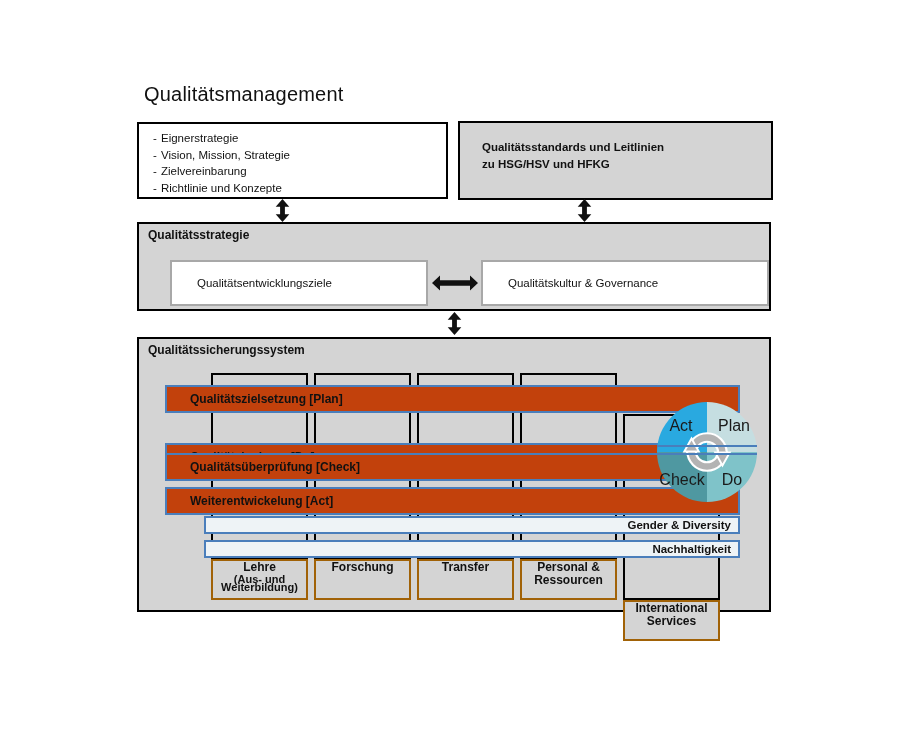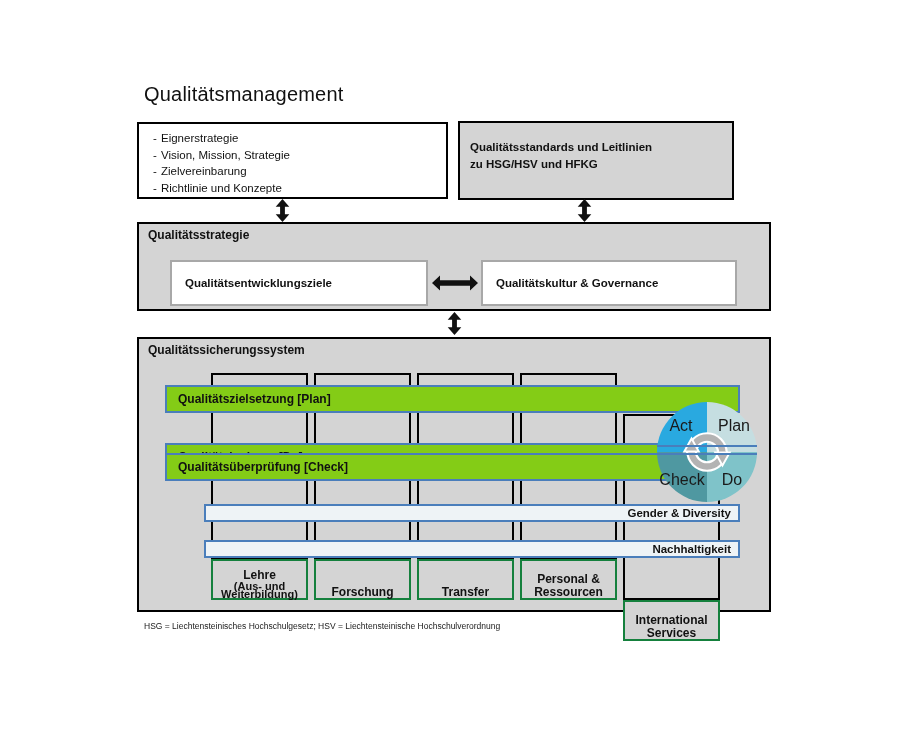--- a/index.html
+++ b/index.html
@@ -15,48 +15,48 @@
 
   .page-title{left:144px;top:83px;font-size:20px;font-weight:400;letter-spacing:.2px;}
 
   .blackbox{border:2px solid #000;background:#fff;}
   .graybox{border:2px solid #000;background:var(--panel-gray);}
 
   .owner-box{left:137px;top:122px;width:311px;height:77px;padding-top:6px;}
   .bullet-row{display:flex;font-size:11.5px;line-height:16.5px;}
   .bullet-row .dash{width:22px;padding-left:14px;flex:0 0 auto;}
 
-  .standards-box{left:458px;top:121px;width:276px;height:79px;padding:16px 10px 0 10px;
+  .standards-box{left:458px;top:121px;width:315px;height:79px;padding:16px 10px 0 22px;
     font-weight:700;font-size:11.5px;line-height:17px;}
 
   .strategy-box{left:137px;top:222px;width:634px;height:89px;}
   .section-heading{font-weight:700;font-size:12px;}
   .strategy-heading{left:148px;top:228px;}
   .innerbox{border:2px solid #a8a8a8;background:#fff;display:flex;align-items:center;
-    font-weight:700;font-size:11.5px;padding-left:13px;}
+    font-weight:400;font-size:11.5px;padding-left:25px;}
   .dev-goals{left:170px;top:260px;width:258px;height:46px;}
-  .culture-gov{left:481px;top:260px;width:256px;height:46px;}
+  .culture-gov{left:481px;top:260px;width:288px;height:46px;}
 
   .system-box{left:137px;top:337px;width:634px;height:275px;}
   .system-heading{left:148px;top:343px;z-index:2;}
 
   .col{top:373px;height:186px;width:97px;border:2px solid #000;z-index:1;}
   .col1{left:211px;} .col2{left:314px;} .col3{left:417px;} .col4{left:520px;} .col5{left:623px;margin-top:41px;}
 
-  .pbar{left:165px;width:575px;height:28px;background:#84cc16;border:2px solid var(--bar-border-blue);
-    display:flex;align-items:center;padding-left:11px;font-weight:700;font-size:12px;z-index:2;}
+  .pbar{left:165px;width:575px;height:28px;background:#c2410c;border:2px solid var(--bar-border-blue);
+    display:flex;align-items:center;padding-left:23px;font-weight:700;font-size:12px;z-index:2;}
   .pbar1{top:385px;} .pbar2{top:443px;} .pbar3{top:453px;} .pbar4{top:487px;}
 
   .xbar{left:204px;width:536px;height:18px;background:#eef3f6;border:2px solid var(--bar-border-blue);
     display:flex;align-items:center;justify-content:flex-end;padding-right:7px;
     font-weight:700;font-size:11.5px;z-index:2;}
-  .xbar1{top:504px;padding-left:48px;} .xbar2{top:540px;}
-
-  .area{top:559px;height:41px;width:97px;border:2px solid #15803d;background:var(--panel-gray);
-    display:flex;flex-direction:column;align-items:center;justify-content:flex-end;
+  .xbar1{top:516px;padding-left:48px;} .xbar2{top:540px;}
+
+  .area{top:559px;height:41px;width:97px;border:2px solid #a16207;background:var(--panel-gray);
+    display:flex;flex-direction:column;align-items:center;justify-content:flex-start;
     text-align:center;font-weight:700;font-size:12px;line-height:12.5px;z-index:2;}
   .area .sub{font-size:11px;line-height:8px;margin-top:1px;}
 
   .pdca{left:657px;top:402px;width:100px;height:100px;border-radius:50%;z-index:3;
     background:conic-gradient(var(--pdca-plan) 0 25%, var(--pdca-do) 0 50%,
                var(--pdca-check) 0 75%, var(--pdca-act) 0 100%);}
   .pdca-label{position:absolute;transform:translate(-50%,-50%);font-size:16px;color:#1a1a1a;}
   .lab-act{left:24%;top:24%;} .lab-plan{left:77%;top:24%;}
   .lab-check{left:25%;top:78%;} .lab-do{left:75%;top:78%;}
   .pdca-cycle{position:absolute;left:21px;top:21px;}
@@ -142,20 +142,23 @@
   <div class="abs col col5"></div>
 
   <div class="abs pbar pbar1">
     <span>Qualitätszielsetzung [Plan]</span>
   </div>
   <div class="abs pbar pbar2">
     <span>Qualitätslenkung [Do]</span>
   </div>
   <div class="abs pbar pbar3">
     <span>Qualitätsüberprüfung [Check]</span>
+  </div>
+  <div class="abs pbar pbar4">
+    <span>Weiterentwickelung [Act]</span>
   </div>
 
   <div class="abs xbar xbar1">
     <span>Gender &amp; Diversity</span>
   </div>
   <div class="abs xbar xbar2">
     <span>Nachhaltigkeit</span>
   </div>
 
   <div class="abs area col1">
@@ -187,15 +190,14 @@
         <path d="M14 31 A16 16 0 1 1 46 31" stroke="#b3b3b3" stroke-width="6.5"></path>
         <path d="M46 29 A16 16 0 1 1 14 29" stroke="#b3b3b3" stroke-width="6.5"></path>
       </g>
       <polygon points="46,44 38.5,30.5 53.5,30.5" fill="#b3b3b3" stroke="#ffffff" stroke-width="2"></polygon>
       <polygon points="14,16 6.5,29.5 21.5,29.5" fill="#b3b3b3" stroke="#ffffff" stroke-width="2"></polygon>
     </svg>
   </div>
   <div class="abs overline overline1"></div>
   <div class="abs overline overline2"></div>
 
-  <div class="abs footnote fn1">HSG = Liechtensteinisches Hochschulgesetz; HSV = Liechtensteinische Hochschulverordnung</div>
 
 </div>
 
 </body></html>

